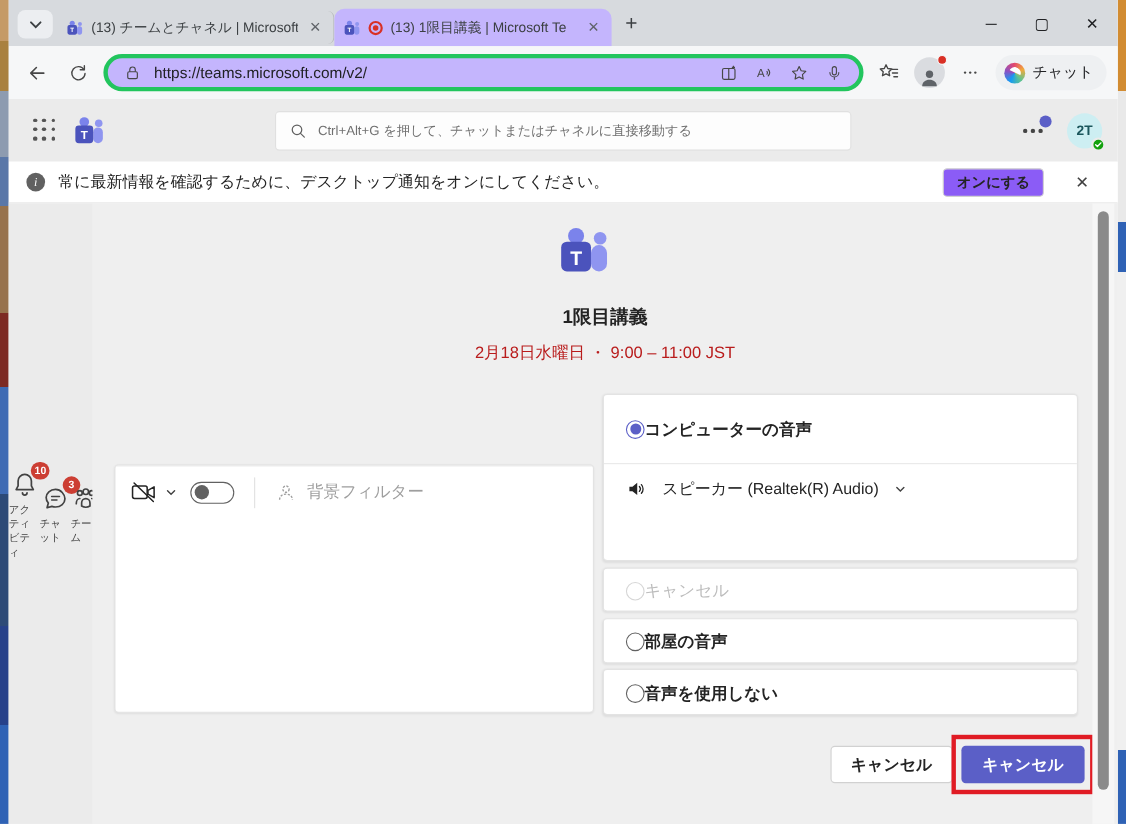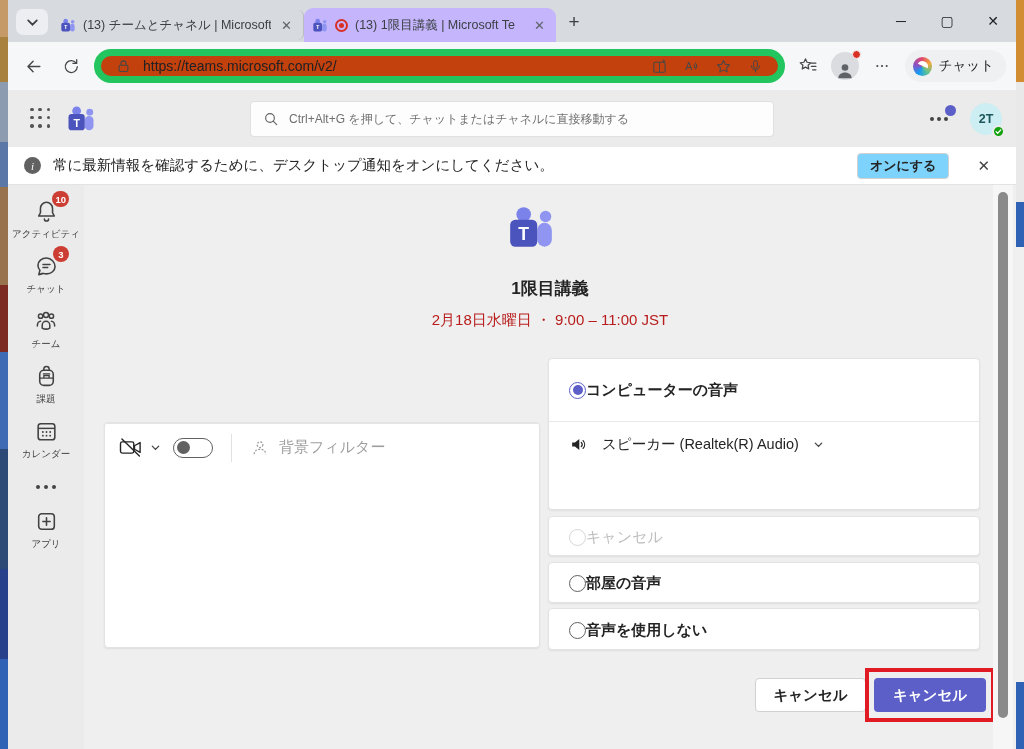--- a/index.html
+++ b/index.html
@@ -34,21 +34,21 @@
   .spacer { flex:1; }
   .wincontrols { display:flex; height:42px; align-items:stretch; }
   .winbtn { width:46px; display:flex; align-items:center; justify-content:center; font-size:14px; color:#202124; }
   .rec-dot { width:13px; height:13px; border:2.5px solid #d93025; border-radius:50%;
     display:flex; align-items:center; justify-content:center; flex:0 0 auto; }
   .rec-dot i { width:5px; height:5px; background:#d93025; border-radius:50%; }
 
   
   .toolbar { height:48px; background:#f6f7f8; display:flex; align-items:center; padding:0 10px; gap:8px; flex:0 0 auto; }
   .tb-ic { width:30px; height:30px; display:flex; align-items:center; justify-content:center; border-radius:6px; }
-  .urlbar { flex:1; max-width:700px; height:34px; background:#c2410c; border:7px solid #22c55e; border-radius:17px;
+  .urlbar { flex:1; max-width:700px; height:34px; background:#c4b5fd; border:4px solid #22c55e; border-radius:17px;
     display:flex; align-items:center; padding:0 10px; gap:8px; }
   .urlbar input { flex:1; border:none; outline:none; font-size:14px; color:#202124; background:transparent; }
   .url-ic { width:24px; height:24px; display:flex; align-items:center; justify-content:center; }
   .avatar-browser { position:relative; width:28px; height:28px; border-radius:50%; background:#dadce0;
     display:flex; align-items:flex-end; justify-content:center; overflow:visible; }
   .avatar-browser .dot { position:absolute; right:-2px; top:-2px; width:9px; height:9px; background:#d93025;
     border-radius:50%; border:1.5px solid #f6f7f8; }
   .copilot { height:32px; background:#eef0f2; border-radius:16px; display:flex; align-items:center;
     padding:0 12px 0 8px; gap:7px; font-size:13.5px; color:#202124; }
   .copilot-logo { width:19px; height:19px; border-radius:50%;
@@ -73,27 +73,27 @@
     color:#1b565c; font-size:12.5px; font-weight:bold; display:flex; align-items:center; justify-content:center; }
   .presence { position:absolute; right:-3px; bottom:-3px; width:13px; height:13px; background:#13a10e;
     border-radius:50%; border:2px solid #ebebeb; display:flex; align-items:center; justify-content:center; }
 
   
   .banner { height:38px; background:#fff; border-bottom:1px solid #e3e3e3; display:flex; align-items:center;
     padding:0 16px; gap:12px; flex:0 0 auto; }
   .info-ic { width:17px; height:17px; background:#616161; color:#fff; border-radius:50%; font-size:11px;
     font-style:italic; font-family:"Liberation Serif",serif; display:flex; align-items:center; justify-content:center; flex:0 0 auto; }
   .banner .msg { font-size:14.5px; color:#242424; }
-  .banner-btn { margin-left:auto; height:26px; padding:0 12px; background:#7dd3fc; border:1px solid #d1d1d1;
+  .banner-btn { margin-left:auto; height:26px; padding:0 12px; background:#8b5cf6; border:1px solid #d1d1d1;
     border-radius:4px; font-size:13px; font-weight:600; color:#242424; display:flex; align-items:center; }
   .banner-x { font-size:15px; color:#424242; margin:0 10px 0 16px; }
 
   
   .app-body { flex:1; display:flex; background:#efefef; }
-  .rail { width:76px; background:#ebebeb; display:flex; flex-direction:column; align-items:center; padding-top:12px; }
+  .rail { width:76px; background:#ebebeb; display:flex; align-items:center; padding-top:12px; }
   .rail-item { width:76px; display:flex; flex-direction:column; align-items:center; gap:3px; margin-bottom:11px; }
   .rail-item .ic { position:relative; width:28px; height:28px; display:flex; align-items:center; justify-content:center; }
   .rail-item .lbl { font-size:9.5px; color:#424242; }
   .badge { position:absolute; top:-6px; right:-9px; min-width:16px; height:16px; padding:0 3px; background:#cc3e33;
     color:#fff; font-size:9.5px; font-weight:bold; border-radius:8px; display:flex; align-items:center; justify-content:center; }
   .rail-more { display:flex; gap:4px; margin:13px 0 18px; }
   .rail-more i { width:4px; height:4px; background:#444; border-radius:50%; }
 
   .stage { position:relative; flex:1; background:#efefef; }
   .m-logo { position:absolute; left:422px; top:20px; }

